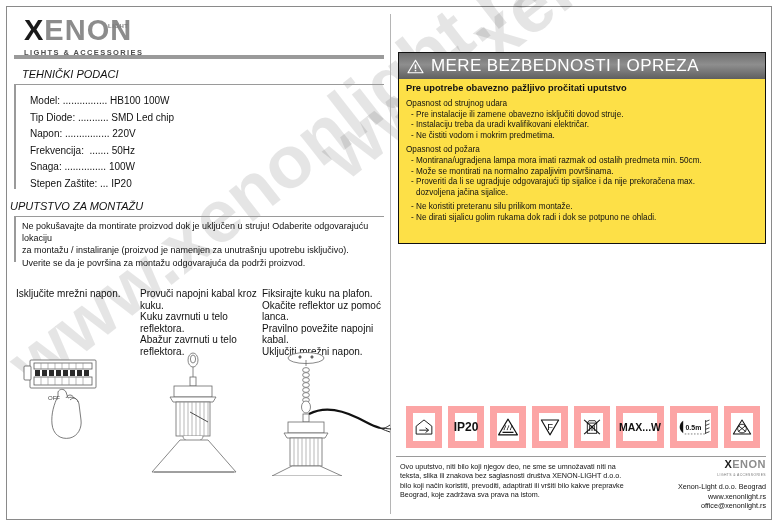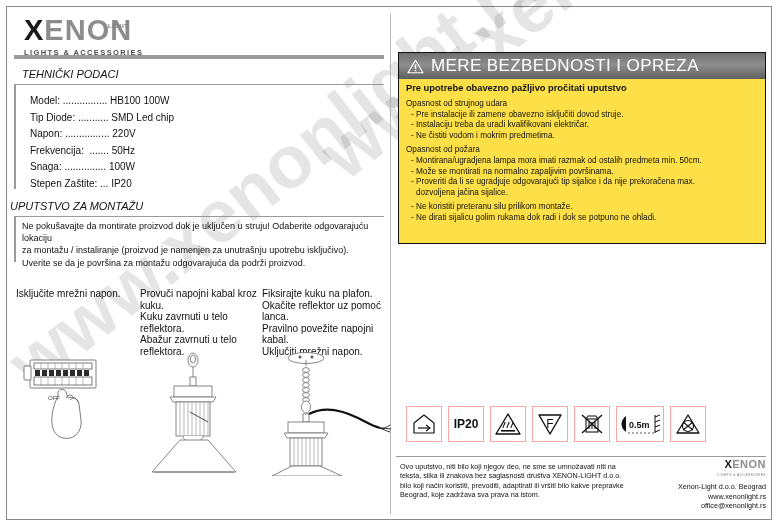--- a/index.html
+++ b/index.html
@@ -46,21 +46,21 @@
   .tri{width:17px;height:15px;position:relative;}
   .warn-sub{font-size:9.3px;font-weight:bold;color:#111;padding:4px 0 2px 7px;}
   .warn-txt{font-size:8.2px;color:#111;line-height:10.6px;padding:0 6px 0 7px;}
   .warn-txt .grp{margin-top:4px;}
   .warn-txt .hd{margin-bottom:0px;}
   .warn-txt .li{padding-left:5px;}
   .warn-txt .li2{padding-left:10px;}
 
   
   .symrow{position:absolute;left:406px;top:406px;display:flex;gap:6px;align-items:center;}
-  .sym{width:36px;height:36px;border:1px solid #fca5a5;box-sizing:border-box;display:flex;align-items:center;justify-content:center;background:#fff;}
+  .sym{width:36px;height:42px;border:7px solid #fca5a5;box-sizing:border-box;display:flex;align-items:center;justify-content:center;background:#fff;}
   .sym.wide{width:48px;}
   .symtxt{font-size:12px;font-weight:bold;color:#111;}
   .symtxt.sm{font-size:10.5px;}
 
   
   .foot-rule{position:absolute;left:396px;top:456px;width:370px;height:1px;background:#9a9a9a;}
   .copy{position:absolute;left:400px;top:462px;width:235px;font-size:7.2px;color:#111;line-height:9.4px;}
   .fcontact{position:absolute;left:640px;top:460px;width:126px;text-align:right;font-size:7.2px;color:#111;line-height:9.6px;}
   .fcontact .flogo{font-size:11px;font-weight:bold;letter-spacing:.5px;margin-bottom:1px;}
   .fcontact .flogo .x{color:#1a1a1a;}
@@ -301,20 +301,23 @@
             <path d="M8 8 L10 5 L18 5 L20 8"></path>
             <line x1="11" y1="11" x2="11" y2="18"></line>
             <line x1="14" y1="11" x2="14" y2="18"></line>
             <line x1="17" y1="11" x2="17" y2="18"></line>
           </g>
           <line x1="4" y1="22" x2="24" y2="4" stroke="#111" stroke-width="1.4"></line>
           <line x1="4" y1="4" x2="24" y2="22" stroke="#111" stroke-width="1.4"></line>
         </svg>
       </div>
       <div class="sym wide">
+        <span class="symtxt sm">MAX...W</span>
+      </div>
+      <div class="sym wide">
         <svg width="44" height="26" viewBox="0 0 44 26">
           <path d="M8 5 C2 9 2 17 8 21 Z" fill="#111"></path>
           <text x="11" y="17" font-family="Liberation Sans, sans-serif" font-size="9" font-weight="bold" fill="#111">0.5m</text>
           <g stroke="#111" stroke-width="1">
             <line x1="37" y1="4" x2="37" y2="22"></line>
             <line x1="37" y1="6" x2="42" y2="4"></line>
             <line x1="37" y1="11" x2="42" y2="9"></line>
             <line x1="37" y1="16" x2="42" y2="14"></line>
             <line x1="37" y1="21" x2="42" y2="19"></line>
           </g>

